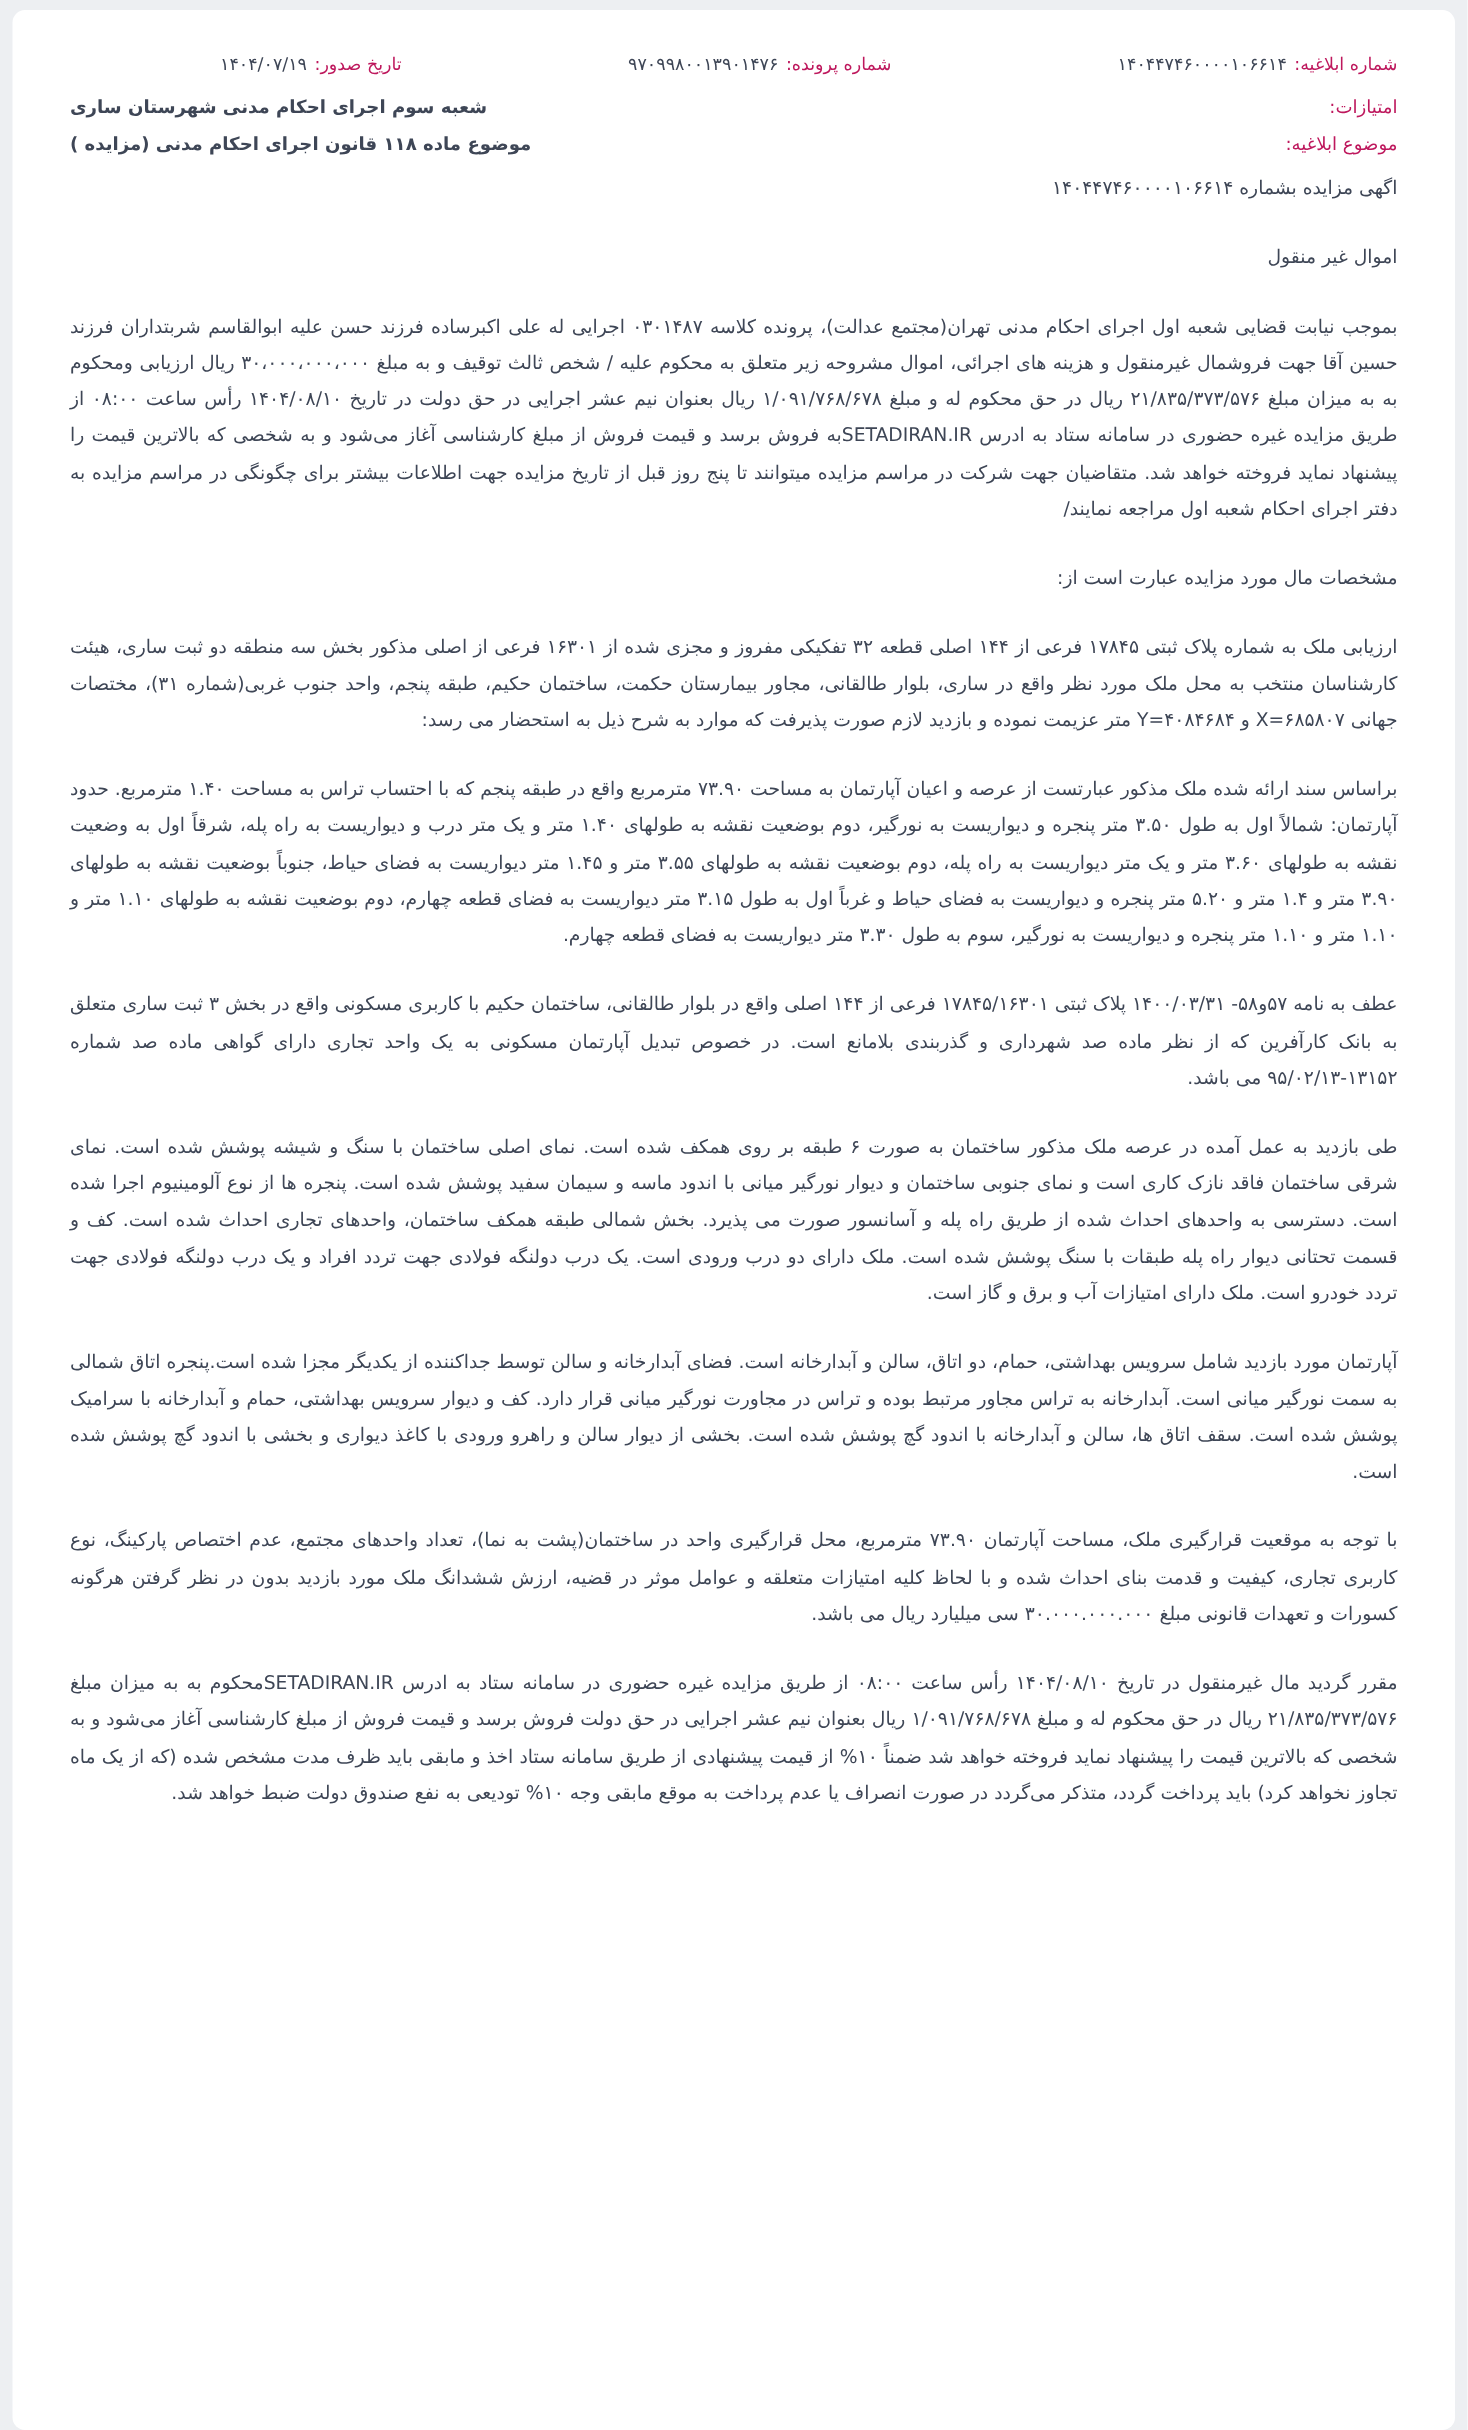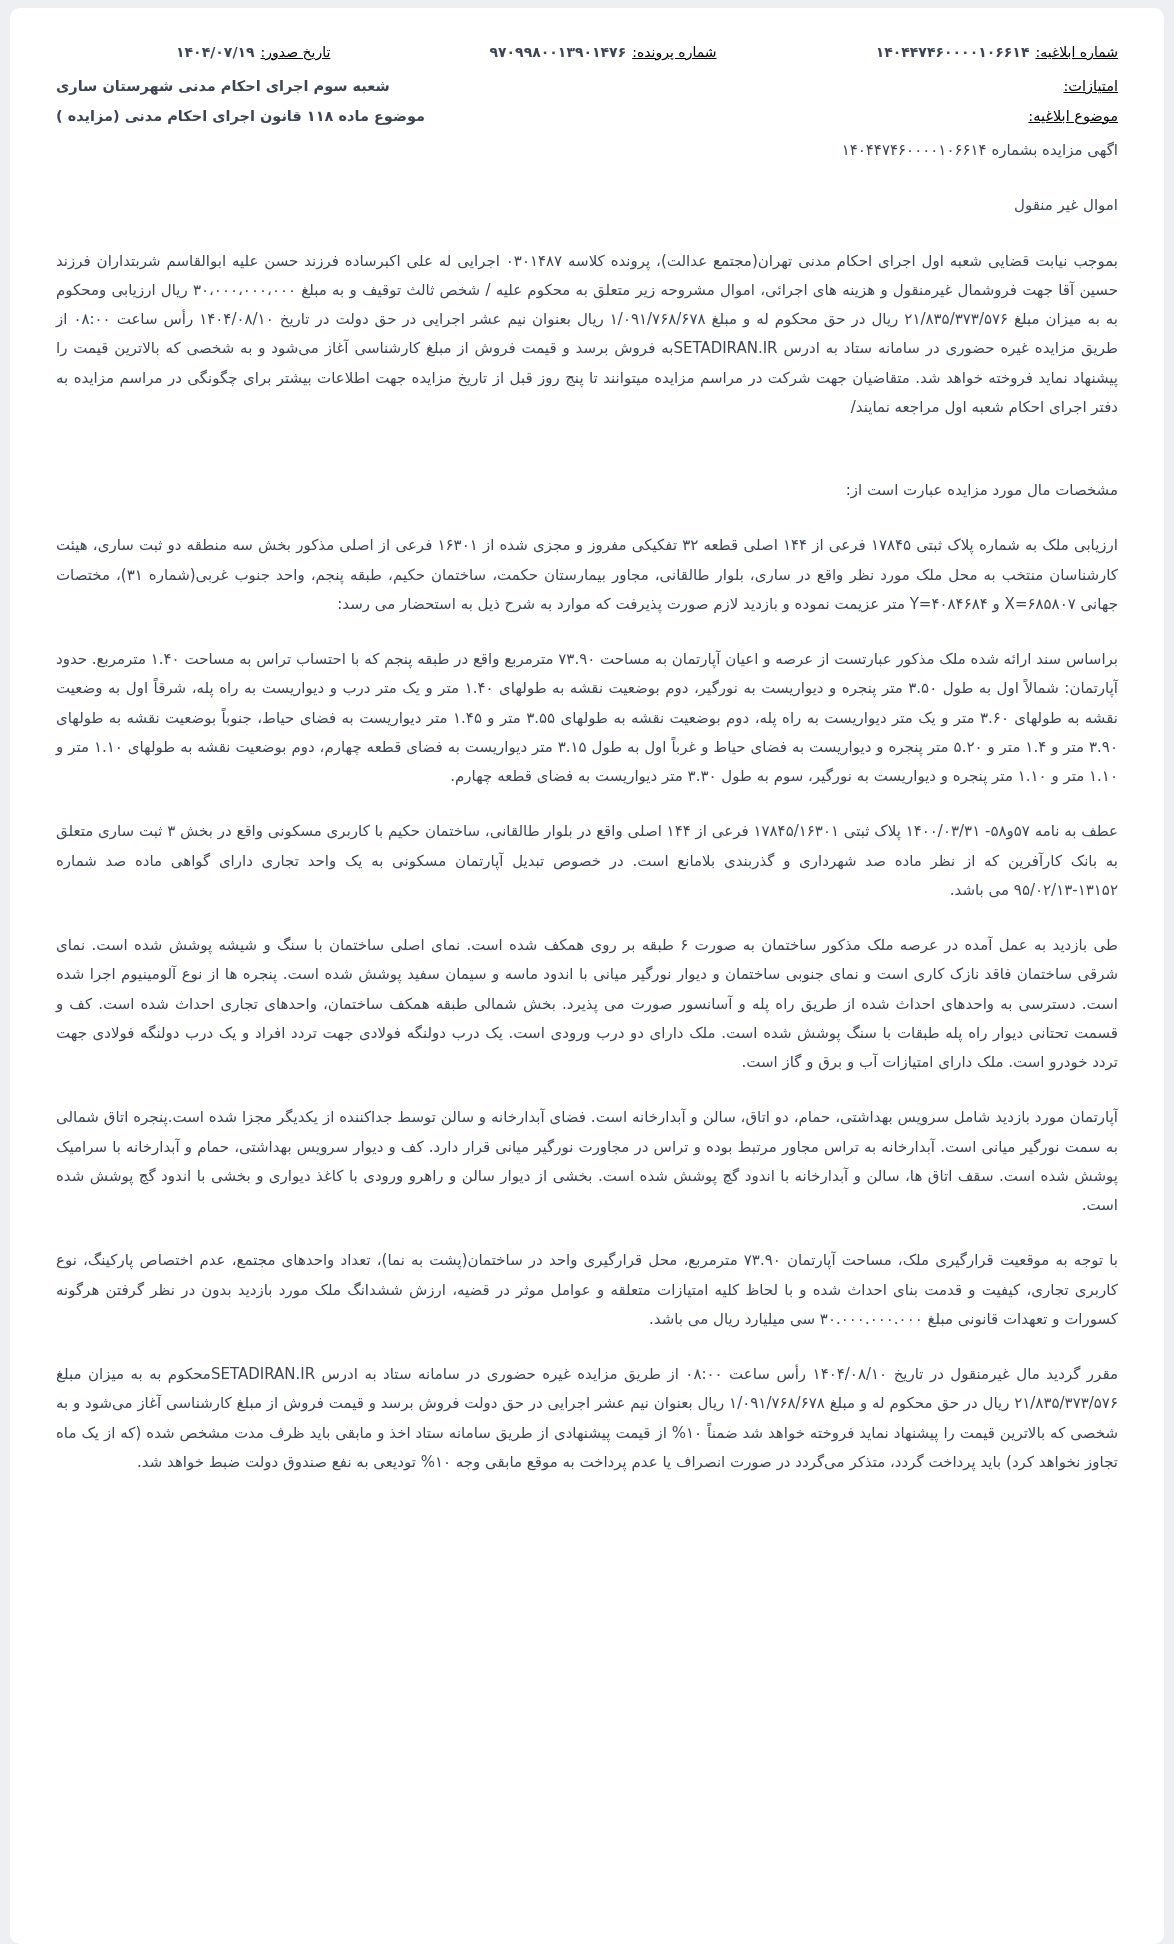--- a/index.html
+++ b/index.html
@@ -25,22 +25,22 @@
   
   .meta-top {
     display: flex;
     justify-content: space-between;
     align-items: baseline;
     padding-left: 120px;
     margin-bottom: 16px;
     font-size: 14px;
   }
   .meta-item { display: flex; gap: 6px; white-space: nowrap; }
-  .meta-label { color: #000000; text-decoration: underline; }
-  .meta-value { color: #3e4656; font-weight: 700; }
+  .meta-label { color: #be185d; }
+  .meta-value { color: #3e4656; font-weight: 400; }
   
   .line-row { position: relative; height: 30px; font-size: 14.5px; }
   .line-row .meta-label { position: absolute; right: 0; top: 2px; }
   .line-row .centered {
     position: absolute; right: 0; left: 0; top: 2px;
     text-align: left; color: #3e4656; font-weight: 700;
   }
   
   .matn-row {
     display: flex; align-items: center; gap: 10px;
@@ -51,21 +51,21 @@
   
   .para {
     font-size: 15px;
     line-height: 1.95;
     color: #3e4656;
     text-align: justify;
     margin: 0 0 26px;
   }
   .para.single { }
   .para.bold { font-weight: 700; }
-  .para.gap-top { margin-top: 54px; }
+  .para.gap-top { margin-top: 26px; }
 </style>
 </head>
 <body>
 
 <div class="page">
   <div class="card">
 
     <div class="meta-top">
       <div class="meta-item">
         <span class="meta-label">شماره ابلاغیه:</span>

